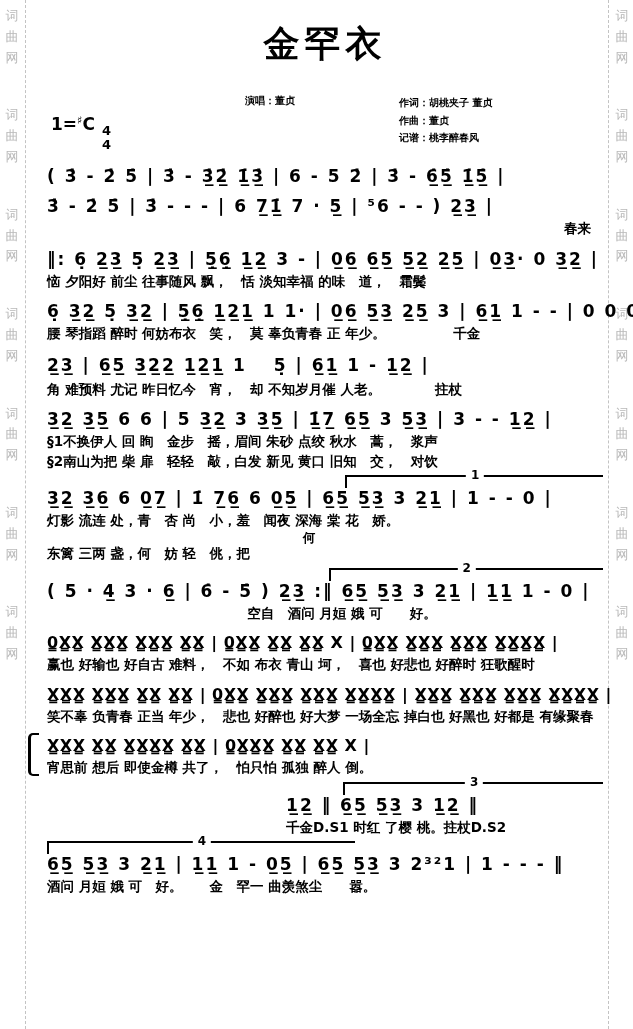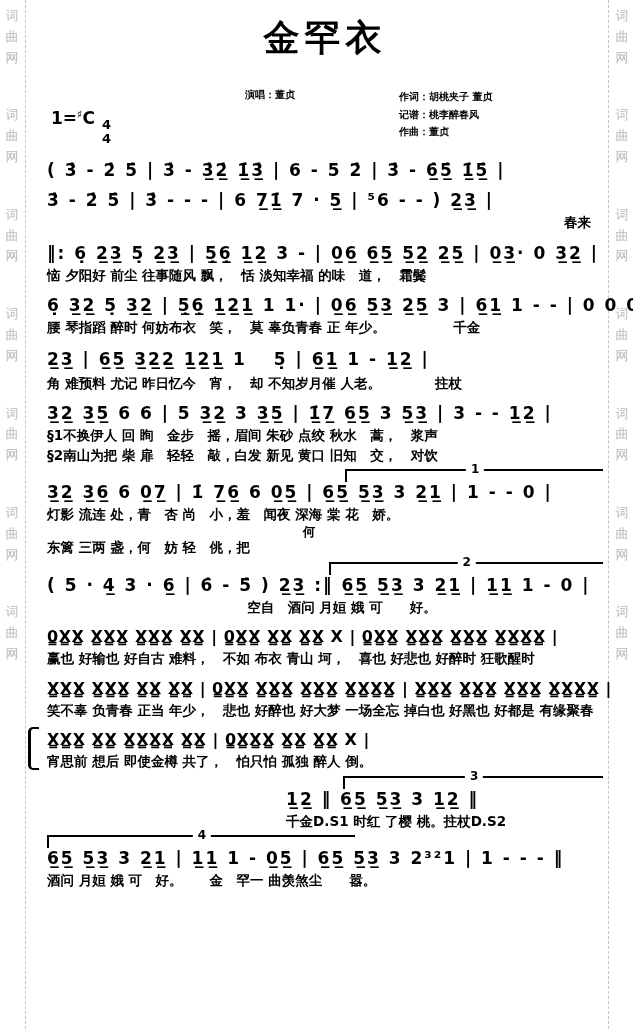--- a/index.html
+++ b/index.html
@@ -5,21 +5,21 @@
   html,body{margin:0;padding:0}
   body{width:633px;height:1029px;background:#ffffff;position:relative;overflow:hidden;
        font-family:"DejaVu Sans",sans-serif;color:#000}
   
   .wm{position:absolute;top:6px;width:18px;font-size:13px;line-height:1.6;text-align:center;z-index:1}
   .wm.left{left:3px}.wm.right{right:2px}
   .wm-group{margin-bottom:37px}
   .edge{position:absolute;top:0;bottom:0;border-left:1px dashed #c3c3c3;z-index:1}
   .edge.left{left:25px}.edge.right{right:24px}
   
-  .content{position:absolute;left:47px;right:30px;top:0;z-index:2}
+  .content{position:absolute;left:47px;right:30px;top:6px;z-index:2}
   .hdr{position:relative;height:146px}
   .title{text-align:center;font-size:36px;font-weight:bold;letter-spacing:5px;margin:14px 0 0 0}
   .singer{position:absolute;left:198px;top:74px;font-size:10px;font-weight:bold}
   .credits{position:absolute;left:352px;top:74px;font-size:10px;font-weight:bold;line-height:1.75}
   .key{position:absolute;left:4px;top:94px;font-size:17px;font-weight:bold}
   .key sup{font-size:11px;vertical-align:6px}
   .ts{display:inline-flex;flex-direction:column;vertical-align:-5px;margin-left:7px;
       font-size:13px;line-height:1.05;font-weight:bold;text-align:center}
   
   .sys{position:relative;margin-bottom:10px}
@@ -117,22 +117,22 @@
       <div>网</div>
     </div>
   </div>
 
 <div class="content">
   <div class="hdr">
     <div class="title">金罕衣</div>
     <div class="singer">演唱：董贞</div>
     <div class="credits">
       <div>作词：胡桃夹子 董贞</div>
+      <div>作曲：董贞</div>
       <div>记谱：桃李醉春风</div>
-      <div>作曲：董贞</div>
     </div>
     <div class="key"><span>1=</span><sup>♯</sup><span>C</span><span class="ts">
           <span>4</span>
           <span>4</span>
         </span></div>
   </div>
   <div id="systems">
       <div class="sys">
         <div class="notes">( 3̇ - 2̇ 5̇ | 3̇ - 3̲̇2̲̇ 1̲̇3̲̇ | 6 - 5 2̇ | 3̇ - 6̲̇5̲̇ 1̲̇5̲̇ |</div>
       </div>

